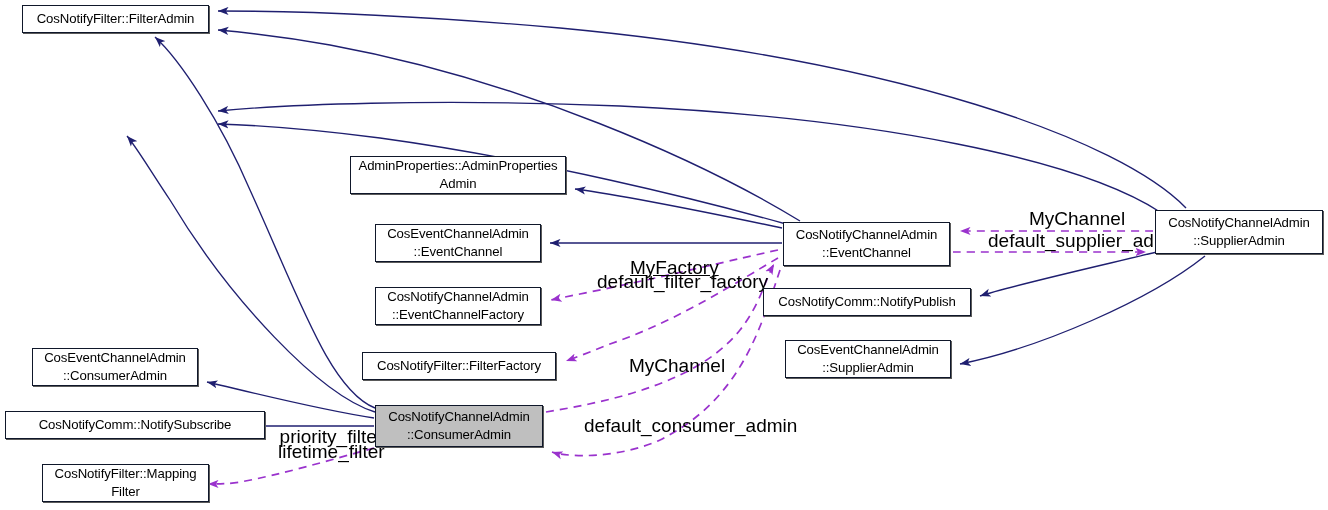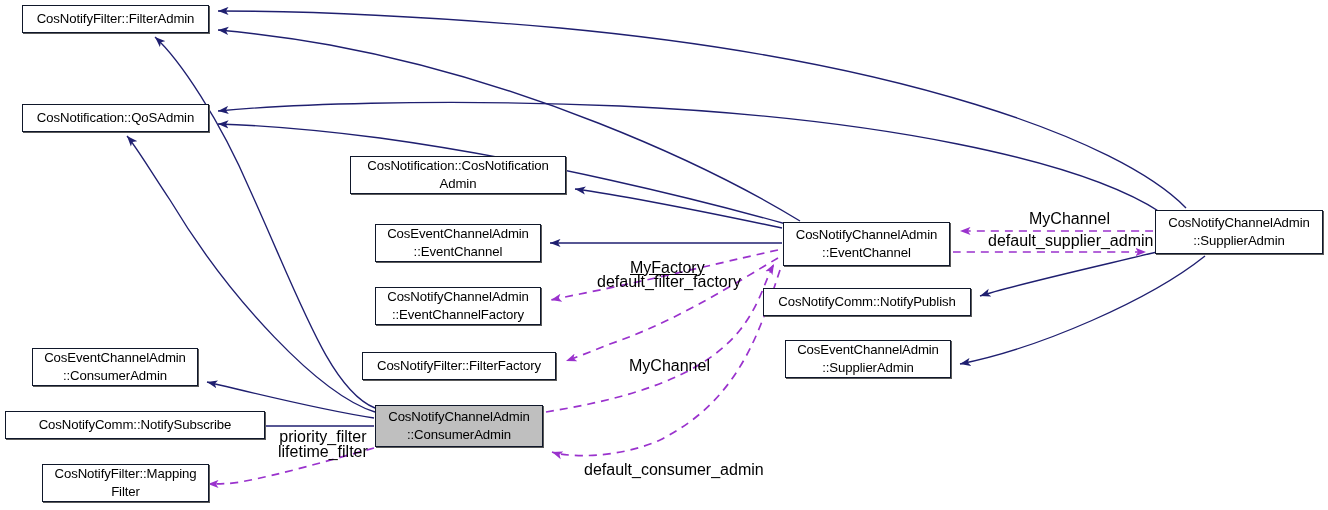--- a/index.html
+++ b/index.html
@@ -40,21 +40,21 @@
     white-space: pre-line;
     box-shadow: 1px 1px 0 0 #5a5a5a;
     z-index: 3;
   }
   .node.highlight {
     background: #bfbfbf;
   }
   .edge-label {
     position: absolute;
     color: #000000;
-    font-size: 16px;
+    font-size: 19px;
     line-height: 15px;
     white-space: pre-line;
     text-align: center;
     z-index: 2;
     background: transparent;
   }
 </style>
 </head>
 <body>
 
@@ -109,22 +109,21 @@
 
       <path d="M374,448 C330,460 280,475 240,482 C228,484 218,484 208,484"></path>
 
       <path d="M1153,231 C1090,231 1010,231 960,231"></path>
 
       <path d="M953,252 C1010,252 1100,252 1146,252"></path>
     </g>
   </svg>
 
   <div class="node" style="left:22px;  top:5px;   width:187px; height:28px;">CosNotifyFilter::FilterAdmin</div>
-  <div class="node" style="left:22px;  top:104px; width:187px; height:28px;">CosNotification::QoSAdmin</div>
-  <div class="node" style="left:350px; top:156px; width:216px; height:38px;">CosNotification::CosNotification
+  <div class="node" style="left:350px; top:156px; width:216px; height:38px;">AdminProperties::AdminProperties
 Admin</div>
   <div class="node" style="left:375px; top:224px; width:166px; height:38px;">CosEventChannelAdmin
 ::EventChannel</div>
   <div class="node" style="left:783px; top:222px; width:167px; height:44px;">CosNotifyChannelAdmin
 ::EventChannel</div>
   <div class="node" style="left:375px; top:287px; width:166px; height:38px;">CosNotifyChannelAdmin
 ::EventChannelFactory</div>
   <div class="node" style="left:362px; top:352px; width:194px; height:28px;">CosNotifyFilter::FilterFactory</div>
   <div class="node" style="left:763px; top:288px; width:208px; height:28px;">CosNotifyComm::NotifyPublish</div>
   <div class="node" style="left:785px; top:340px; width:166px; height:38px;">CosEventChannelAdmin
@@ -135,19 +134,19 @@
 ::ConsumerAdmin</div>
   <div class="node" style="left:5px;   top:411px; width:260px; height:28px;">CosNotifyComm::NotifySubscribe</div>
   <div class="node" style="left:32px;  top:464px; width:167px; height:38px;margin-left:10px;">CosNotifyFilter::Mapping
 Filter</div>
   <div class="node highlight" style="left:375px; top:405px; width:168px; height:42px;">CosNotifyChannelAdmin
 ::ConsumerAdmin</div>
 
   <div class="edge-label" style="left:630px;  top:260px;text-decoration:underline;">MyFactory</div>
   <div class="edge-label" style="left:597px;  top:274px;">default_filter_factory</div>
   <div class="edge-label" style="left:629px;  top:358px;">MyChannel</div>
-  <div class="edge-label" style="left:584px;  top:418px;margin-top:44px;">default_consumer_admin</div>
+  <div class="edge-label" style="left:584px;  top:418px;">default_consumer_admin</div>
   <div class="edge-label" style="left:247px;  top:429px;margin-left:31px;">priority_filter
 lifetime_filter</div>
   <div class="edge-label" style="left:1029px; top:211px;">MyChannel</div>
   <div class="edge-label" style="left:988px;  top:233px;">default_supplier_admin</div>
 
 </div>
 
 </body></html>

